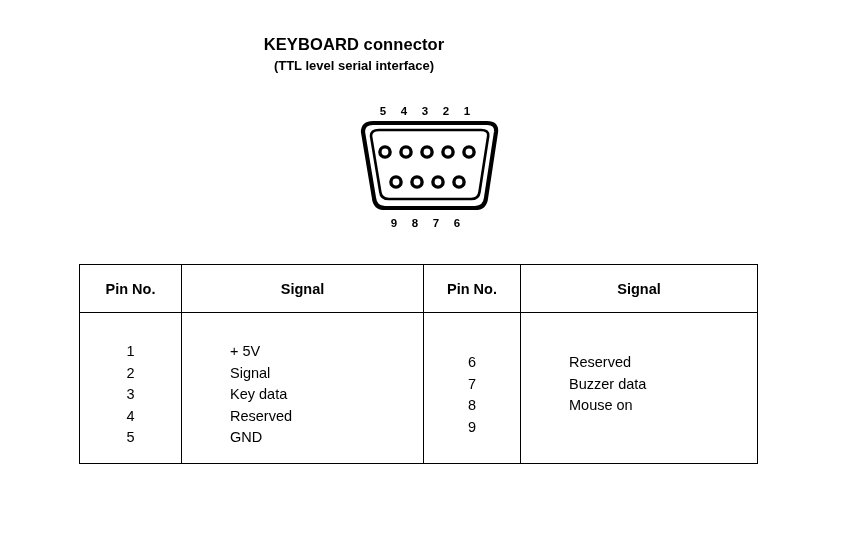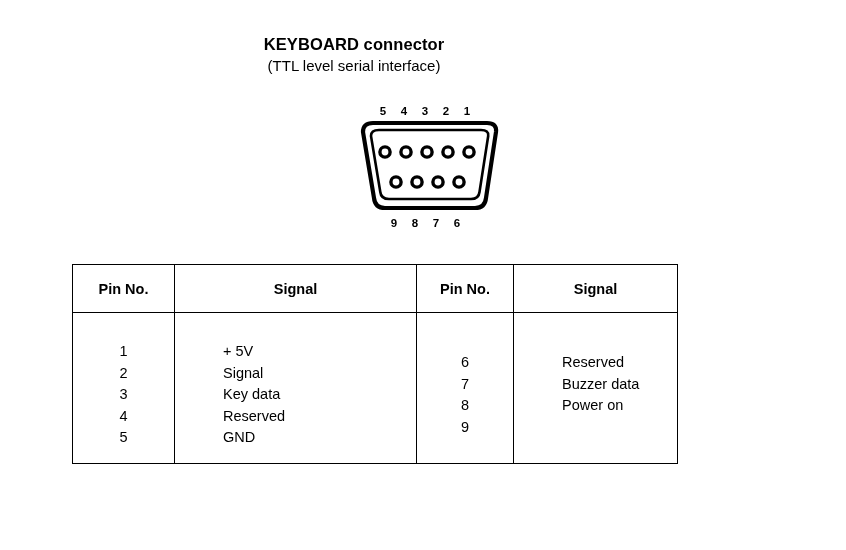--- a/index.html
+++ b/index.html
@@ -24,22 +24,22 @@
     width: 708px;
     text-align: center;
   }
   .heading-title {
     font-size: 16.5px;
     font-weight: bold;
     letter-spacing: 0.1px;
     line-height: 20px;
   }
   .heading-sub {
-    font-size: 15px;
-    font-weight: normal;
+    font-size: 13px;
+    font-weight: bold;
     line-height: 20px;
     margin-top: 2px;
   }
 
   
   .connector-figure {
     position: absolute;
     left: 350px;
     top: 100px;
     width: 160px;
@@ -64,23 +64,23 @@
   }
   .connector-svg {
     position: absolute;
     left: 0;
     top: 20px;
   }
 
   
   .pin-table {
     position: absolute;
-    left: 72px;
+    left: 79px;
     top: 264px;
-    width: 606px;
+    width: 679px;
     border-collapse: collapse;
     table-layout: fixed;
   }
   .pin-table td, .pin-table th {
     border: 1.6px solid #000000;
     padding: 0;
     vertical-align: middle;
   }
   .pin-table th {
     height: 47px;
@@ -193,20 +193,20 @@
           <div class="row-line">7</div>
           <div class="row-line">8</div>
           <div class="row-line">9</div>
         </div>
       </td>
 
       <td class="body-cell">
         <div class="cell-list left">
           <div class="row-line">Reserved</div>
           <div class="row-line">Buzzer data</div>
-          <div class="row-line">Power on</div>
+          <div class="row-line">Mouse on</div>
           <div class="row-line blank"></div>
         </div>
       </td>
 
     </tr>
   </tbody>
 </table>
 
 </body></html>

